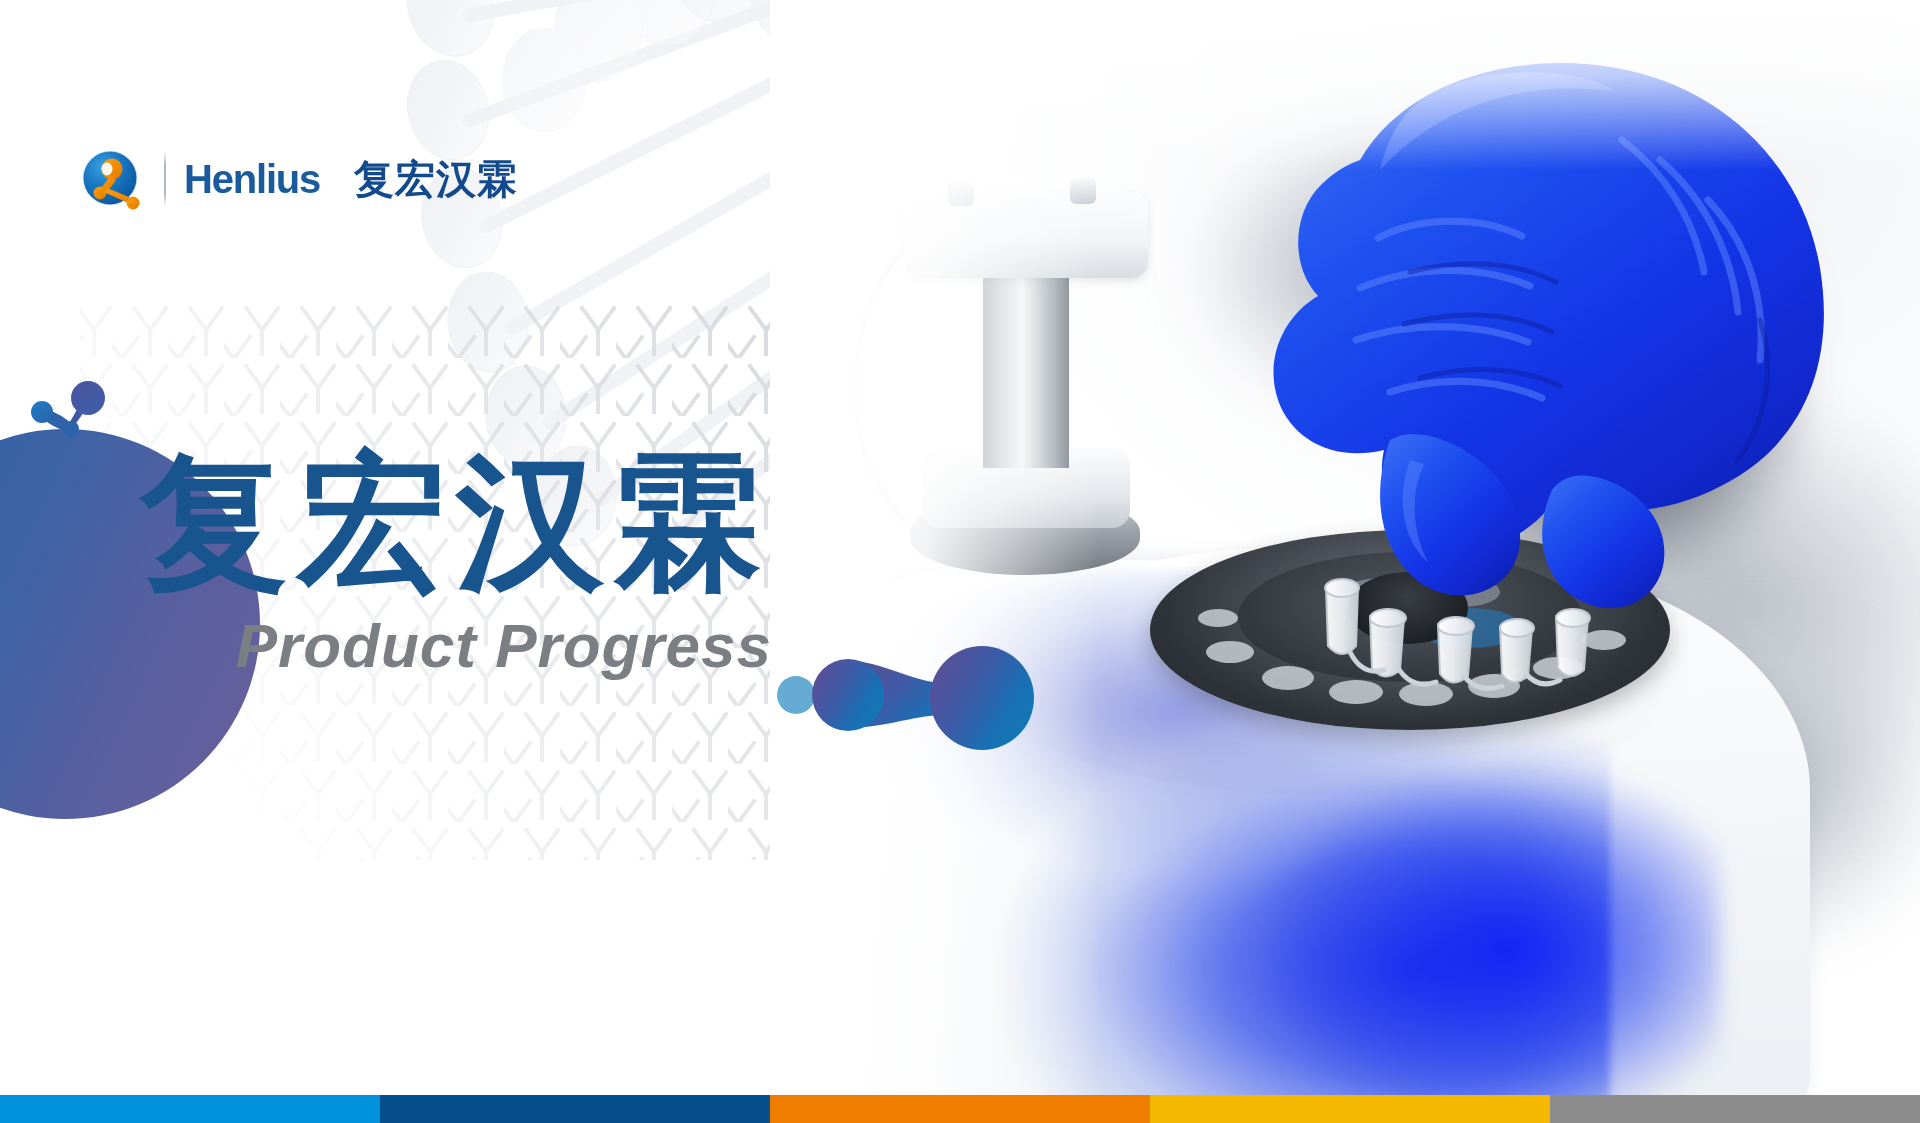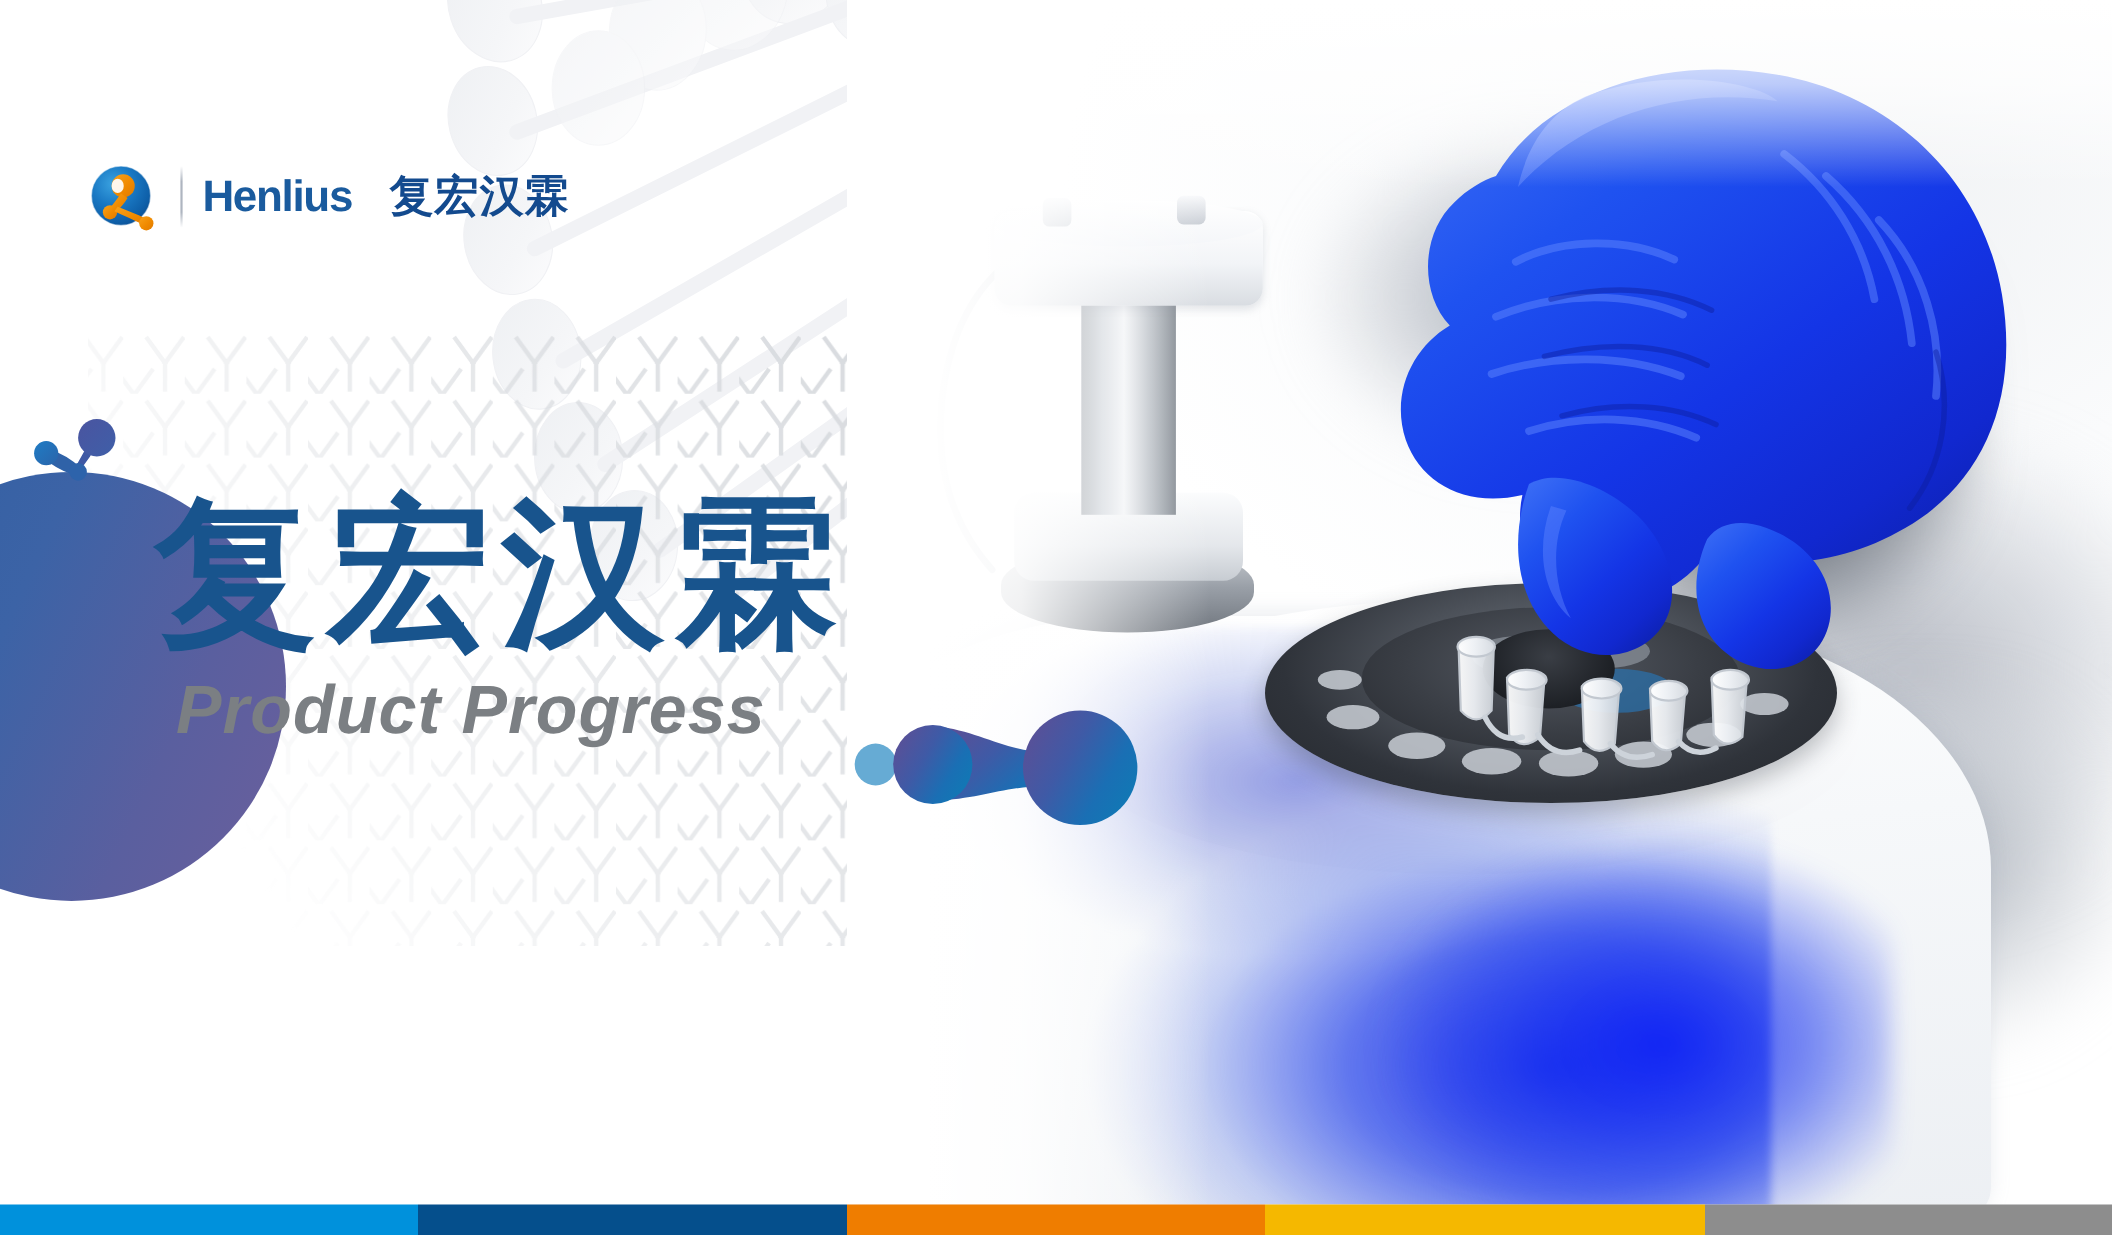--- a/index.html
+++ b/index.html
@@ -535,21 +535,21 @@
         <ellipse cx="27" cy="21" rx="5.5" ry="6.5" fill="#ffffff" opacity="0.92"></ellipse>
       </svg>
     </div>
     <div class="logo-divider"></div>
     <div class="logo-wordmark" style="color: rgb(26, 91, 158);">Henlius</div>
     <div class="logo-cn" style="color: rgb(19, 74, 142);">复宏汉霖</div>
   </div>
 
   <div class="title-block">
     <div class="title-cn" style="color: rgb(24, 84, 141);">复宏汉霖</div>
-    <div class="title-en" style="color: rgb(123, 127, 131);">Product Progress</div>
+    <div class="title-en" style="color: rgb(123, 127, 131); text-align: right;">Product Progress</div>
   </div>
 
   <div class="bottom-bar">
     <div class="bar-seg" style="background: rgb(0, 145, 220); width: 380px;"></div>
     <div class="bar-seg" style="background: rgb(5, 79, 140); width: 390px;"></div>
     <div class="bar-seg" style="background: rgb(239, 125, 0); width: 380px;"></div>
     <div class="bar-seg" style="background: rgb(245, 184, 0); width: 400px;"></div>
     <div class="bar-seg" style="background: rgb(141, 141, 141); width: 370px;"></div>
   </div>
 

